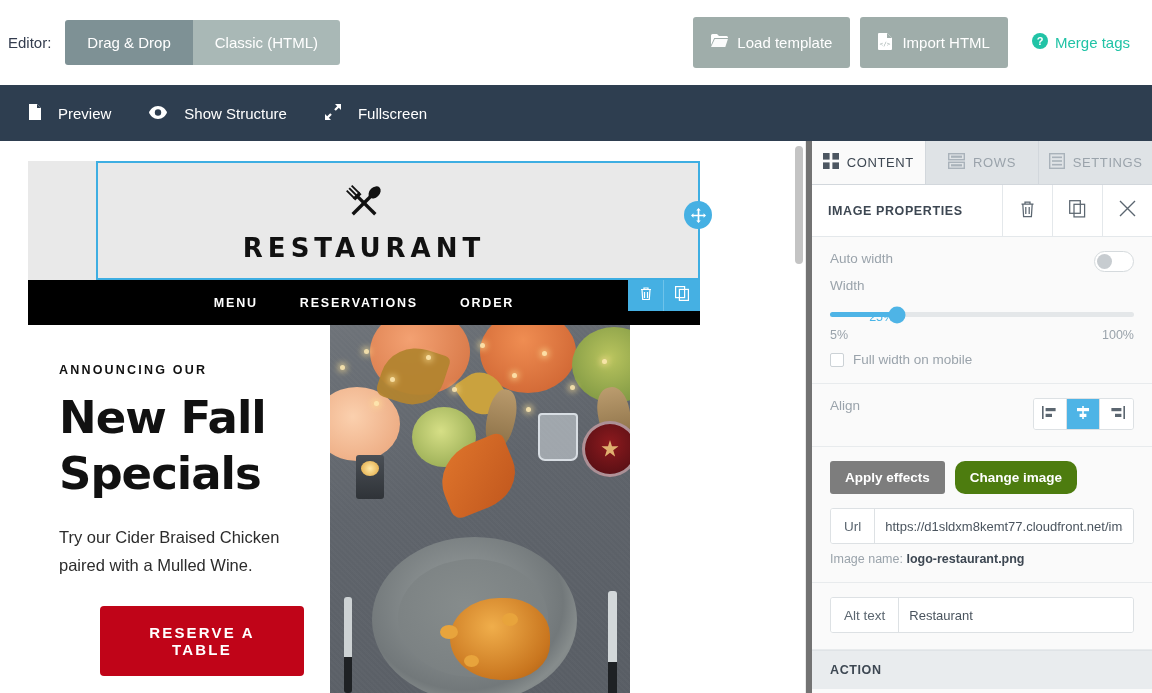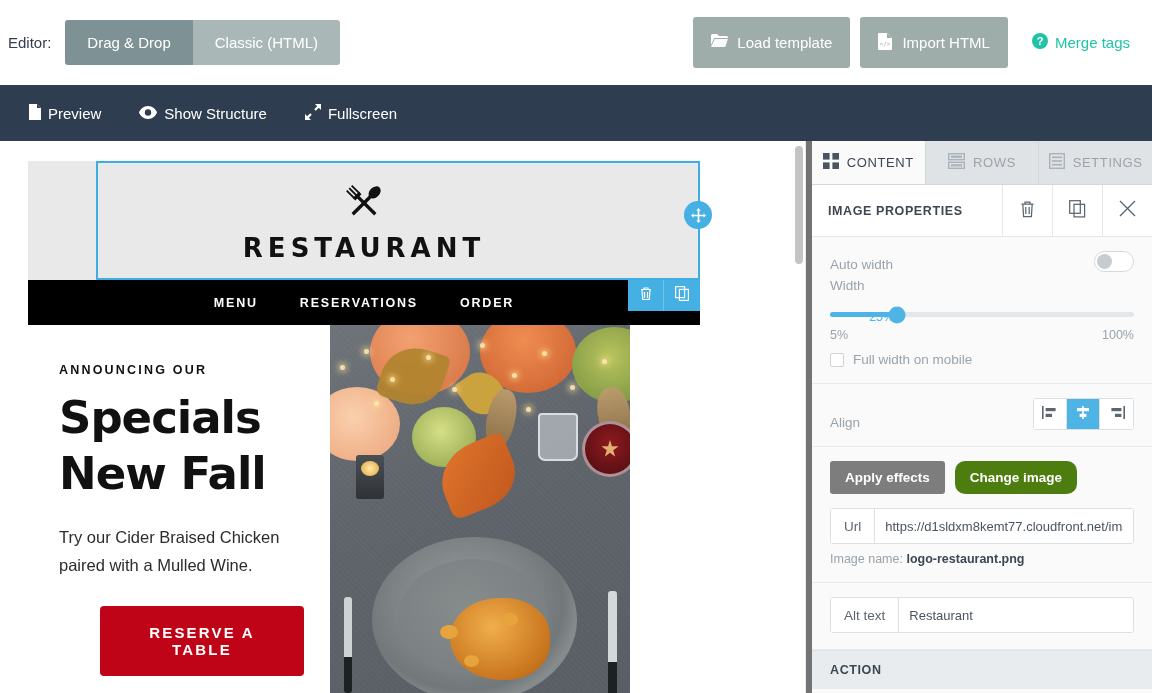--- a/index.html
+++ b/index.html
@@ -71,21 +71,21 @@
     height: 56px;
     background: #2e3e50;
     display: flex;
     align-items: center;
     padding-left: 28px;
     gap: 38px;
   }
   .dark-item {
     color: #ffffff;
     font-size: 15px;
-    display: flex; align-items: center; gap: 7px;
+    display: flex; align-items: center; gap: 17px;
     cursor: pointer;
   }
 
   
   .body-split {
     display: flex;
     height: 552px;
     background: #ffffff;
   }
 
@@ -334,21 +334,21 @@
     border-left: 1px solid #e4e8eb;
     cursor: pointer;
     color: #5b6670;
   }
 
   .psection {
     padding: 14px 18px 16px 18px;
     border-bottom: 1px solid #e8ebed;
   }
   .row-between {
-    display: flex; align-items: flex-end; justify-content: space-between;
+    display: flex; align-items: flex-start; justify-content: space-between;
   }
   .plabel { font-size: 13.5px; color: #9aa3ab; }
   .toggle {
     width: 40px; height: 21px;
     background: #ffffff;
     border: 1px solid #d5dadd;
     border-radius: 11px;
     position: relative;
     cursor: pointer;
   }
@@ -609,22 +609,22 @@
                 </svg>
             </span>
           </div>
         </div>
       </div>
 
       <div class="hero">
         <div class="hero-left">
           <div class="kicker">ANNOUNCING OUR</div>
           <div class="headline">
+            <div>New Fall</div>
             <div>Specials</div>
-            <div>New Fall</div>
           </div>
           <div class="subcopy">
             <div>Try our Cider Braised Chicken</div>
             <div>paired with a Mulled Wine.</div>
           </div>
           <button class="cta-btn">RESERVE A TABLE</button>
         </div>
 
         <div class="hero-right">
           <div class="photo">

